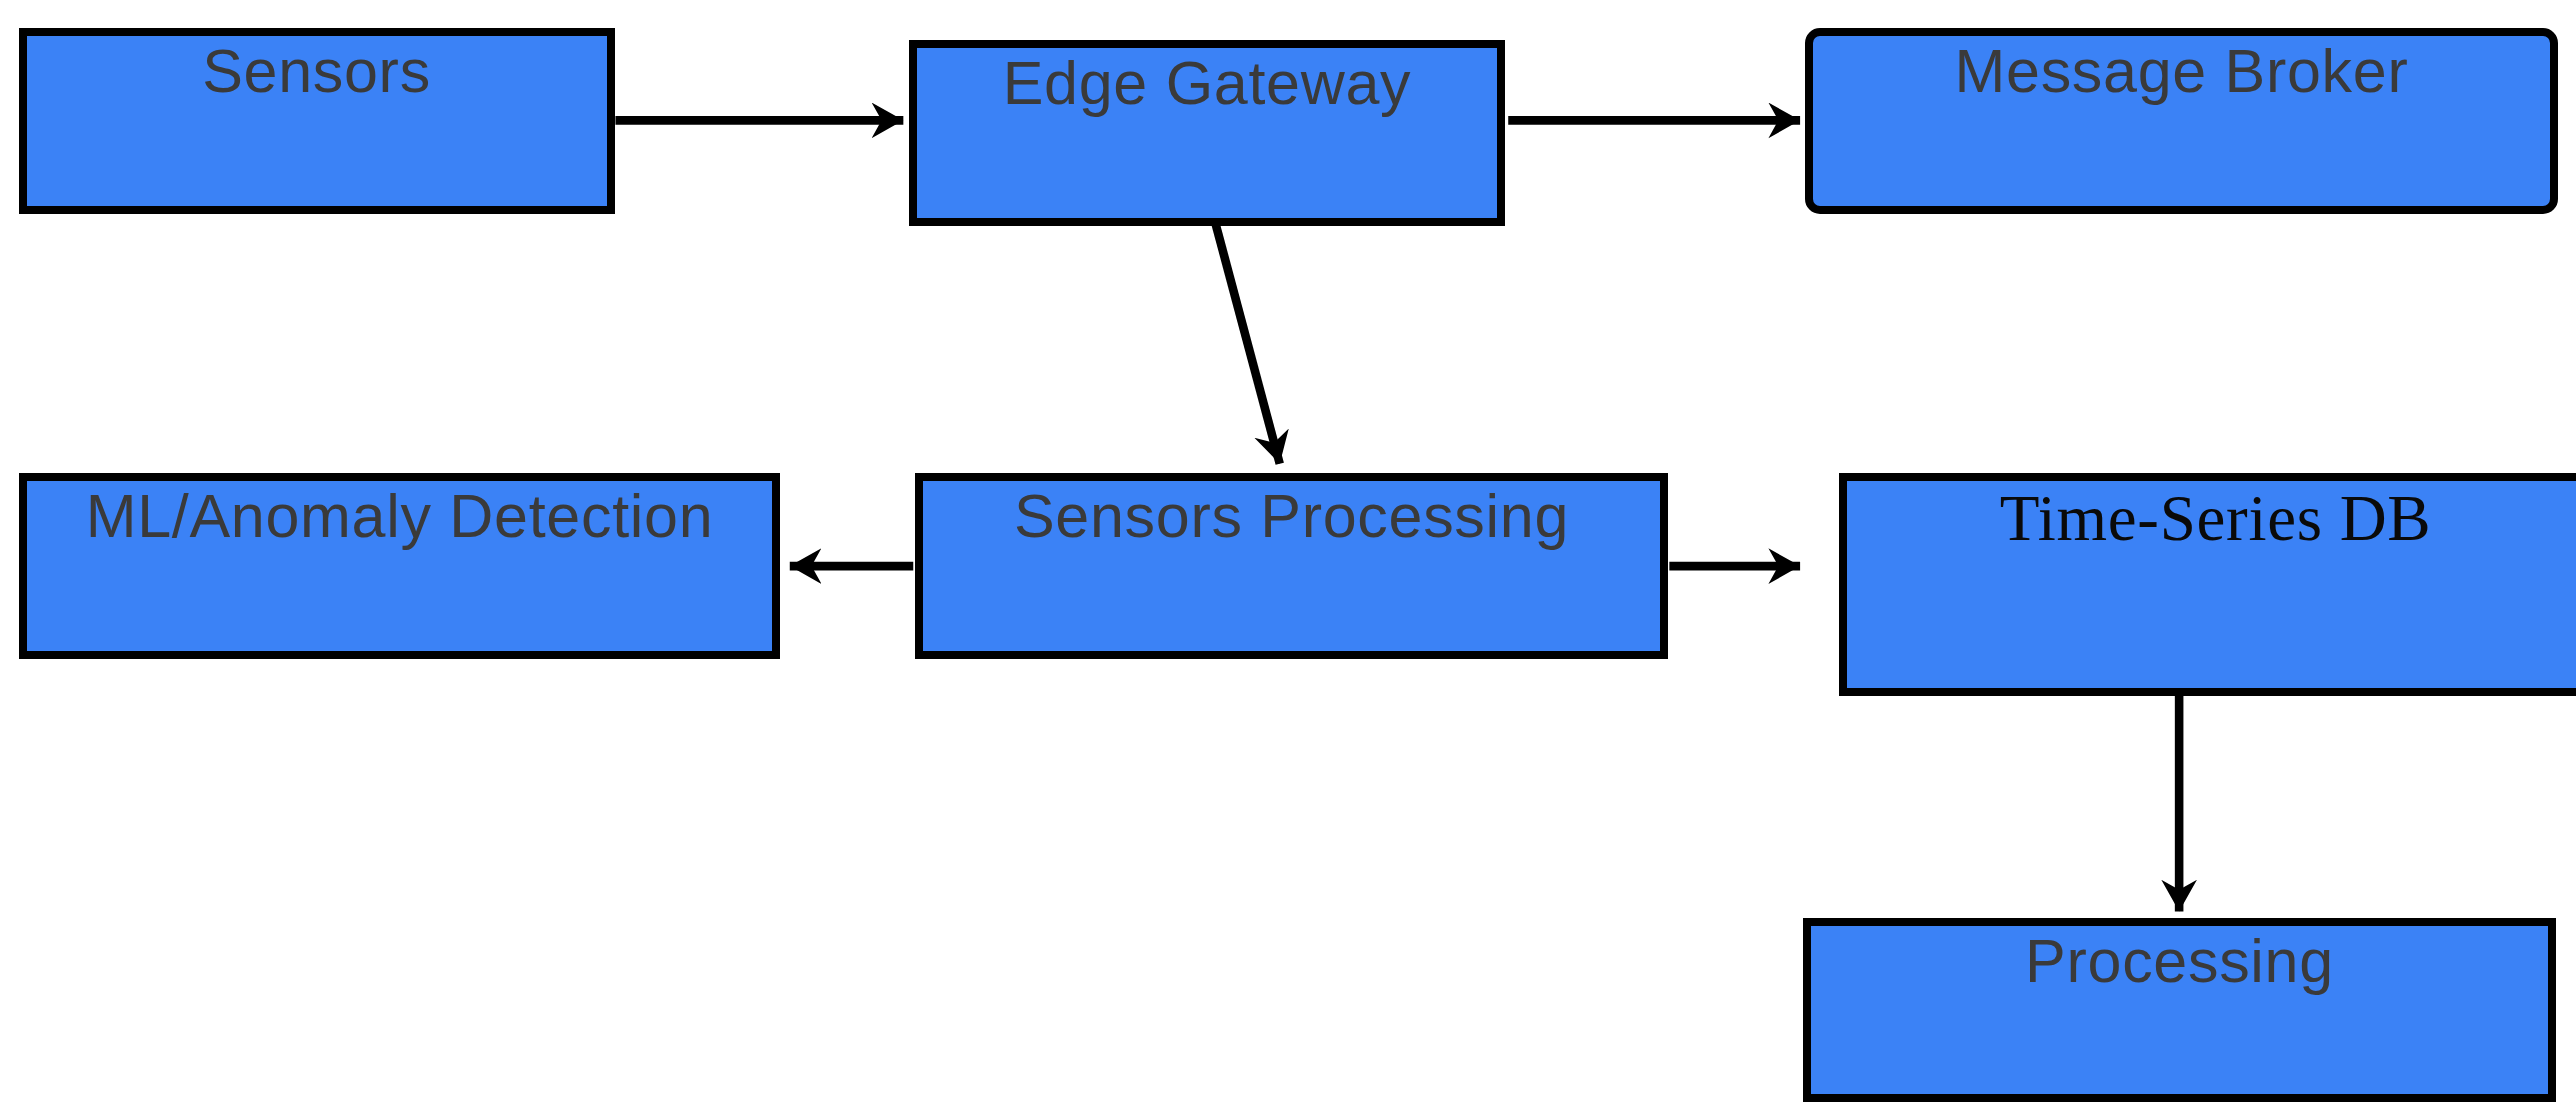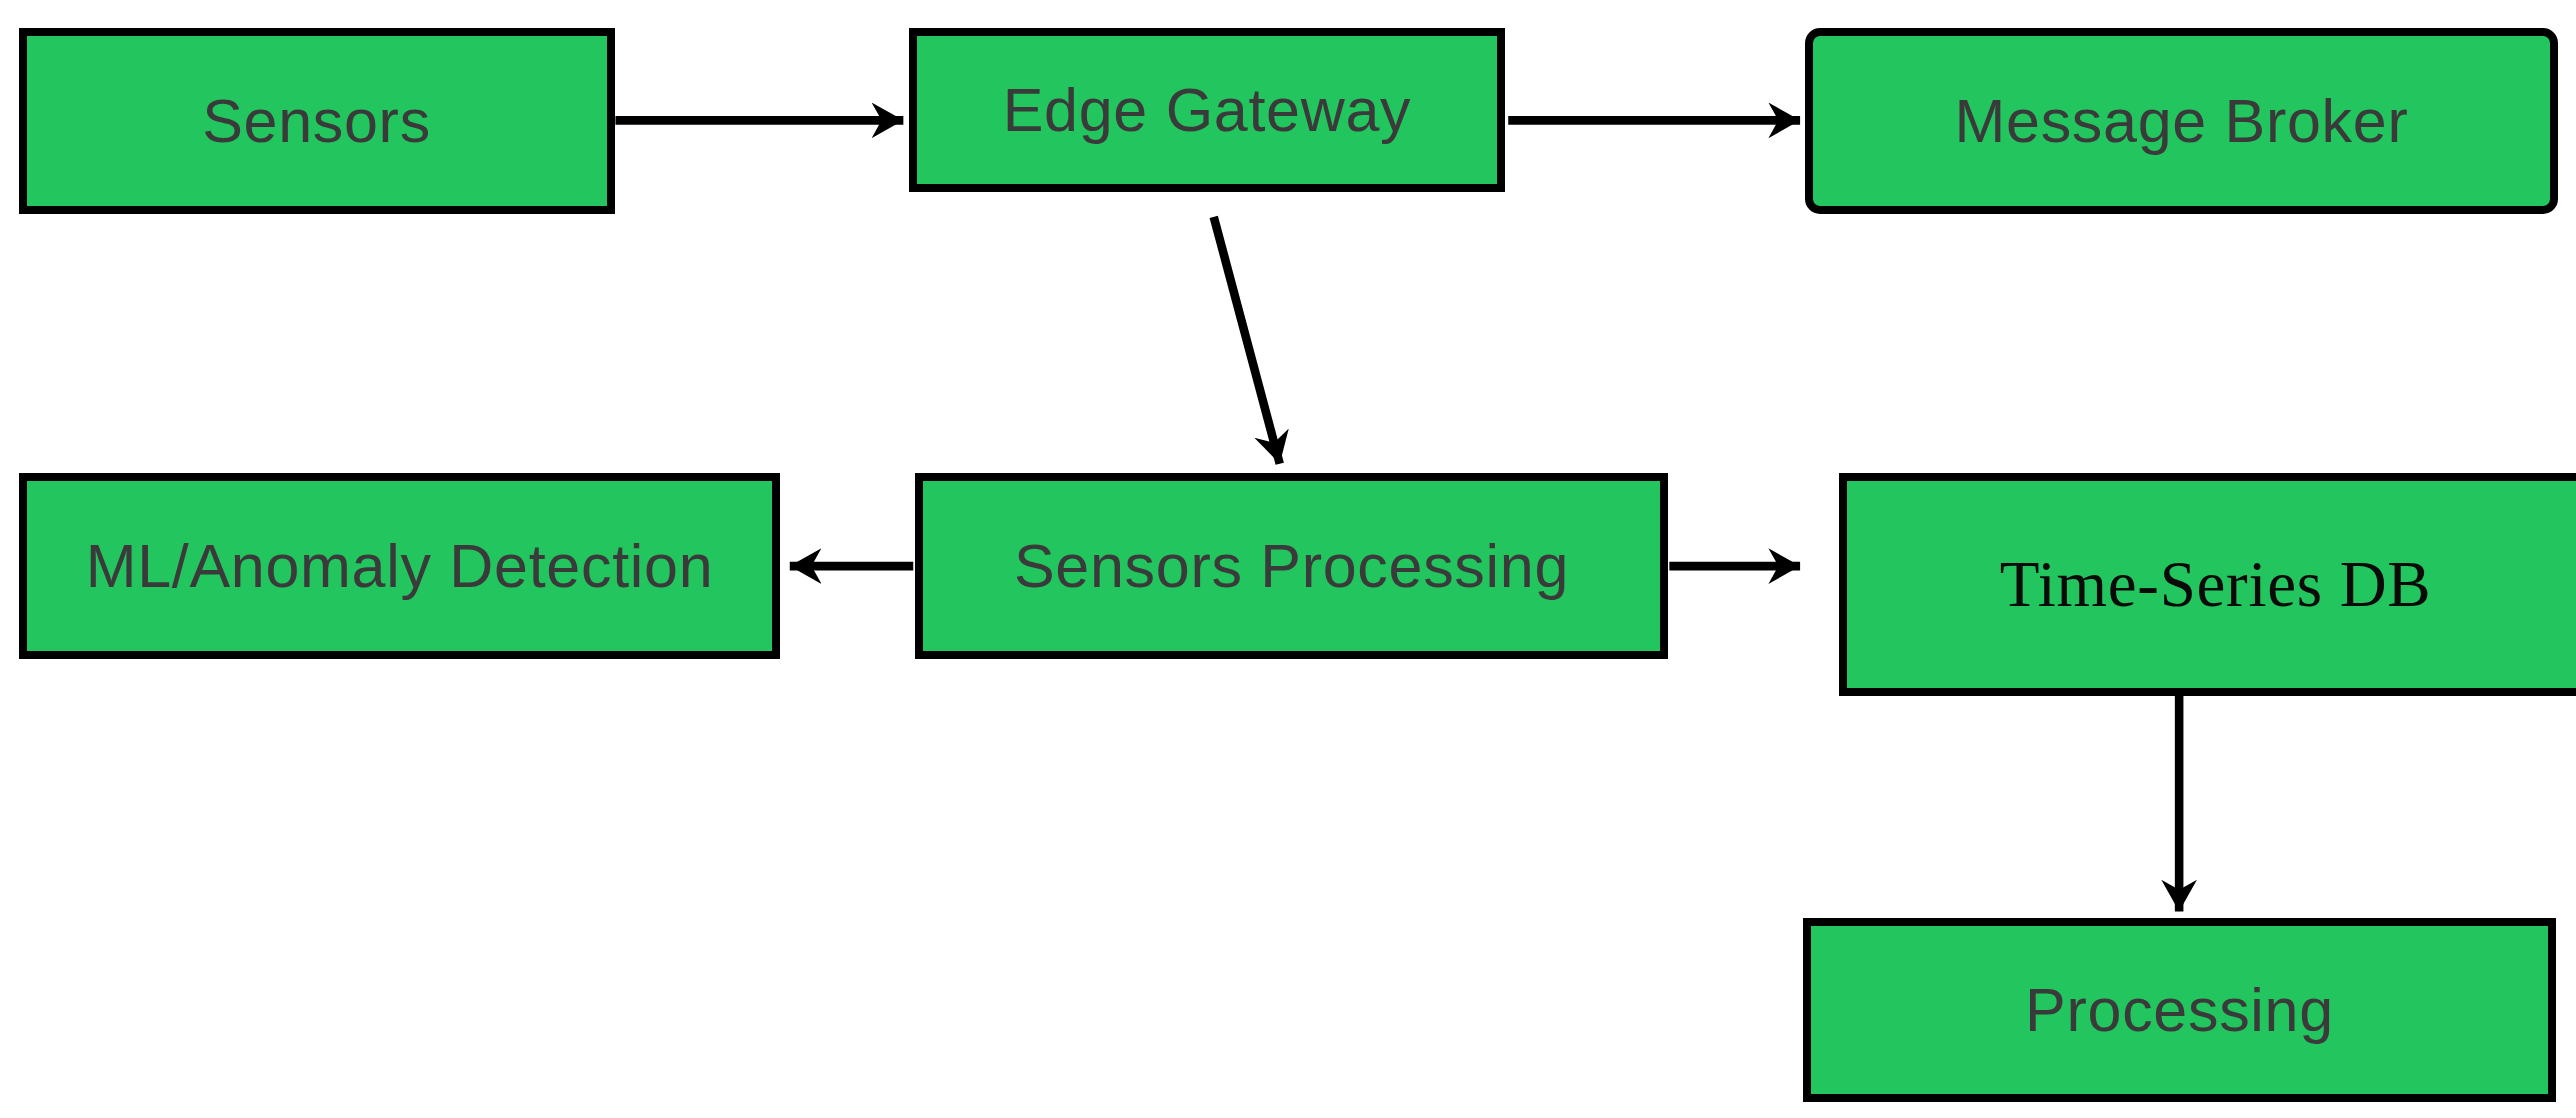--- a/index.html
+++ b/index.html
@@ -19,39 +19,38 @@
     position: absolute;
     left: 0;
     top: 0;
     width: 2576px;
     height: 1119px;
   }
   .node {
     position: absolute;
     box-sizing: border-box;
     border: 8.6px solid #000000;
-    background: #22c55e;
+    background: #3b82f6;
     display: flex;
-    align-items: center;
     justify-content: center;
   }
   .node-label {
     color: #3a3a3a;
     font-size: 61px;
     letter-spacing: 0.7px;
     white-space: nowrap;
   }
   .node-label.serif {
     font-family: "Liberation Serif", "DejaVu Serif", serif;
     color: #0a0a0a;
     font-size: 65px;
   }
   
   #node-sensors          { left: 18.5px;   top: 28px;   width: 596px;  height: 186px; }
-  #node-edge-gateway     { left: 909px; top: 28px;   width: 596px;  height: 164px; }
+  #node-edge-gateway     { left: 909px; top: 40px;   width: 596px;  height: 186px; }
   #node-message-broker   { left: 1805px; top: 28px;   width: 753px; height: 186px; border-radius: 15px; }
   #node-ml-anomaly       { left: 19px;   top: 473px;  width: 761px; height: 186px; }
   #node-stream-processing{ left: 915px; top: 473px;  width: 753px; height: 186px; }
   #node-timeseries-db    { left: 1839px; top: 473px;  width: 753px; height: 223px; }
   #node-dashboard        { left: 1803px; top: 918px; width: 753px; height: 184px; }
 </style>
 </head>
 <body>
 
 <div class="canvas">

